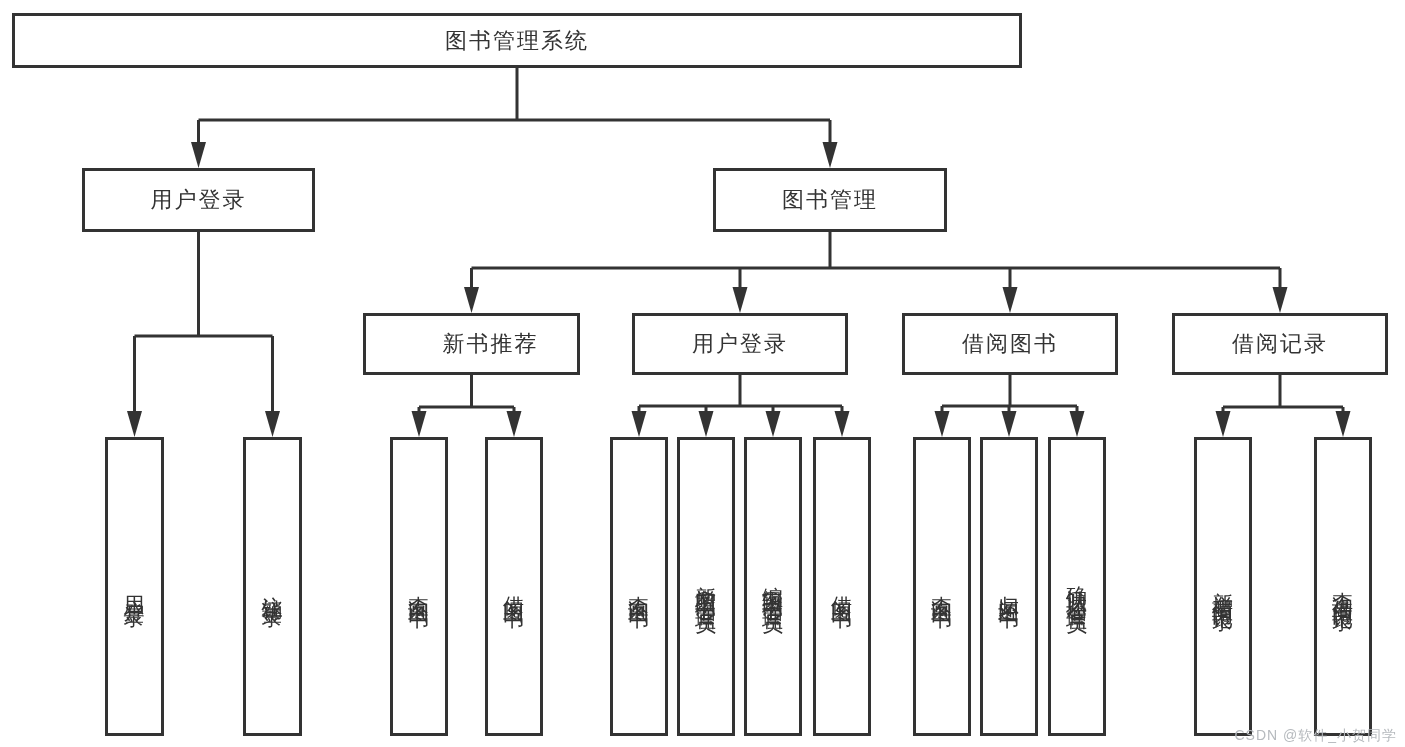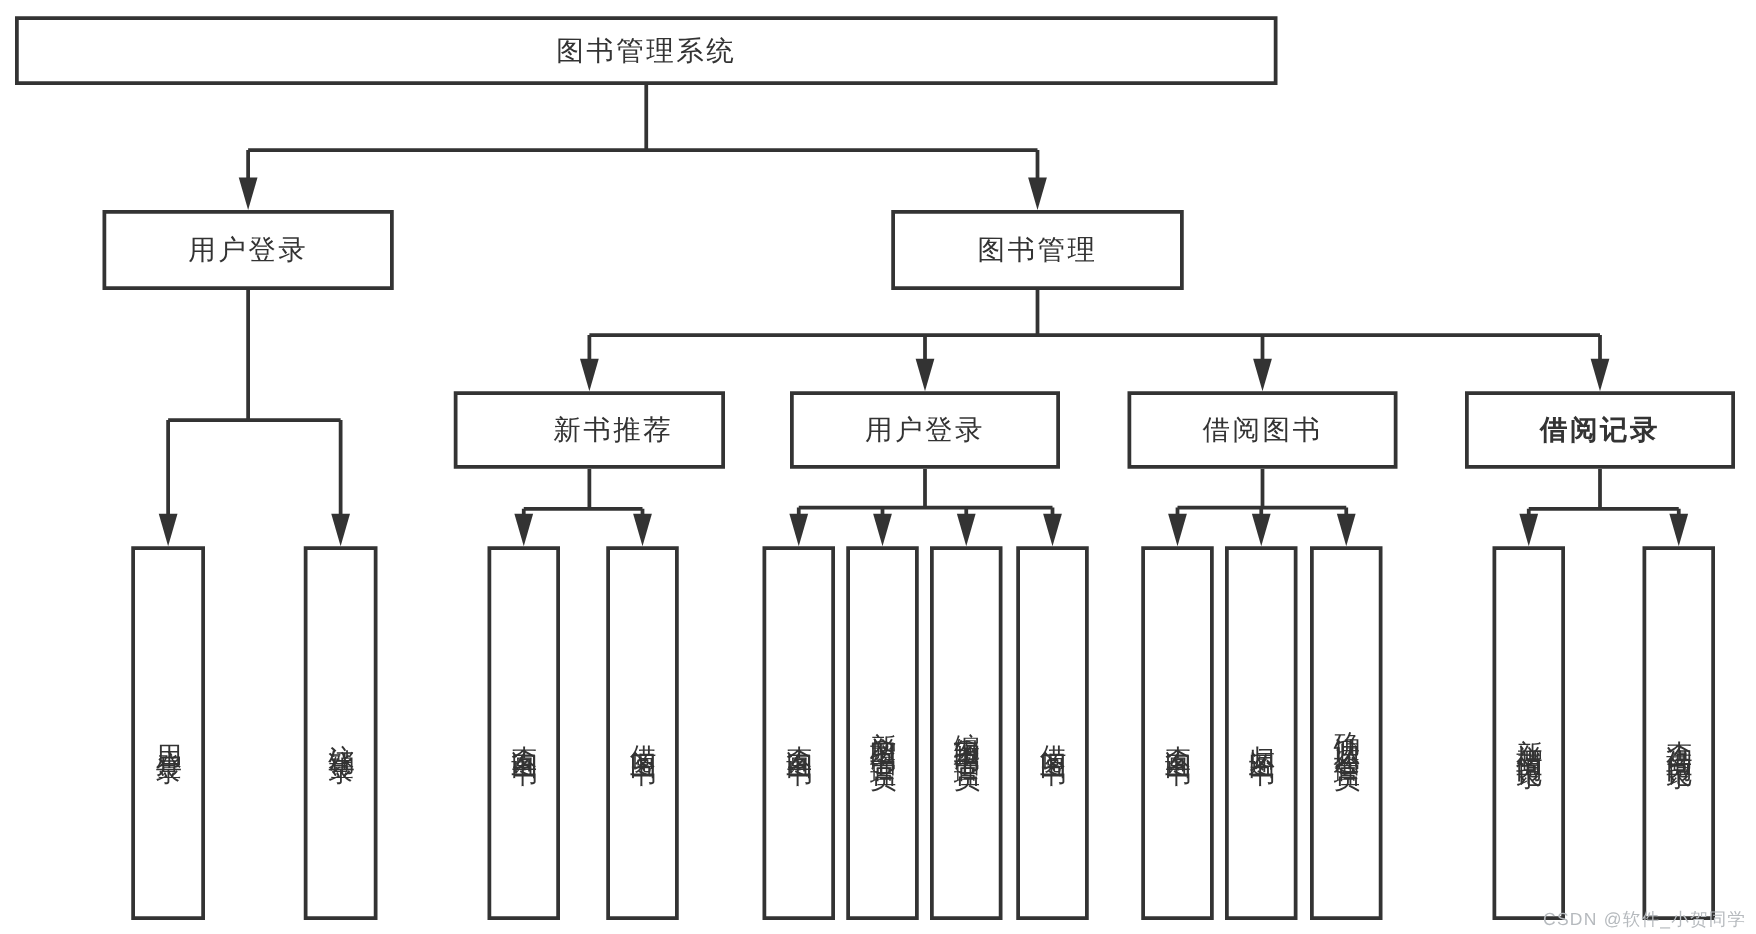--- a/index.html
+++ b/index.html
@@ -96,21 +96,21 @@
   </div>
   <div class="node" style="left: 363px; top: 313px; width: 217px; height: 62px; padding-left: 38px;">
     <span class="label">新书推荐</span>
   </div>
   <div class="node" style="left: 632px; top: 313px; width: 216px; height: 62px;">
     <span class="label">用户登录</span>
   </div>
   <div class="node" style="left: 902px; top: 313px; width: 216px; height: 62px;">
     <span class="label">借阅图书</span>
   </div>
-  <div class="node" style="left: 1172px; top: 313px; width: 216px; height: 62px; font-weight: bold;">
+  <div class="node" style="left: 1172px; top: 313px; width: 216px; height: 62px;">
     <span class="label">借阅记录</span>
   </div>
   <div class="node vertical" style="left: 105px; top: 437px; width: 59px; height: 299px;">
     <span class="label">用户登录</span>
   </div>
   <div class="node vertical" style="left: 243px; top: 437px; width: 59px; height: 299px;">
     <span class="label">注销登录</span>
   </div>
   <div class="node vertical" style="left: 390px; top: 437px; width: 58px; height: 299px;">
     <span class="label">查询图书</span>

